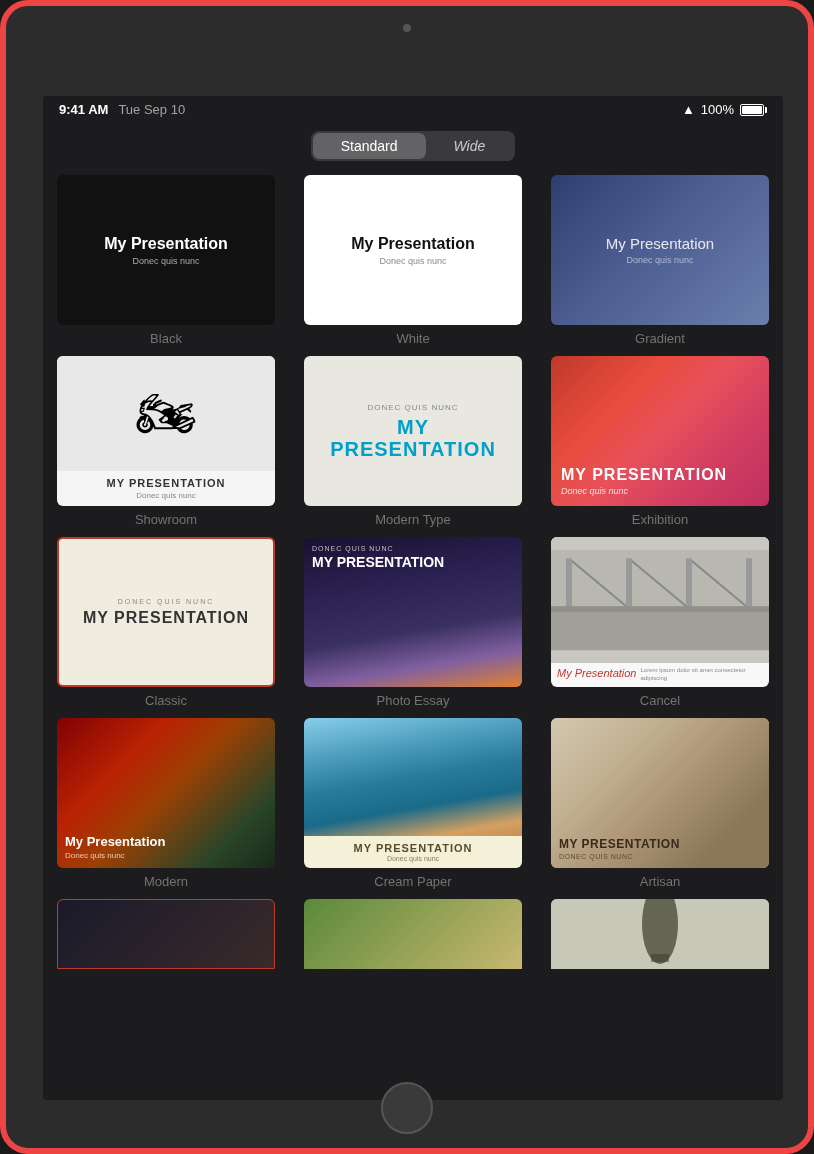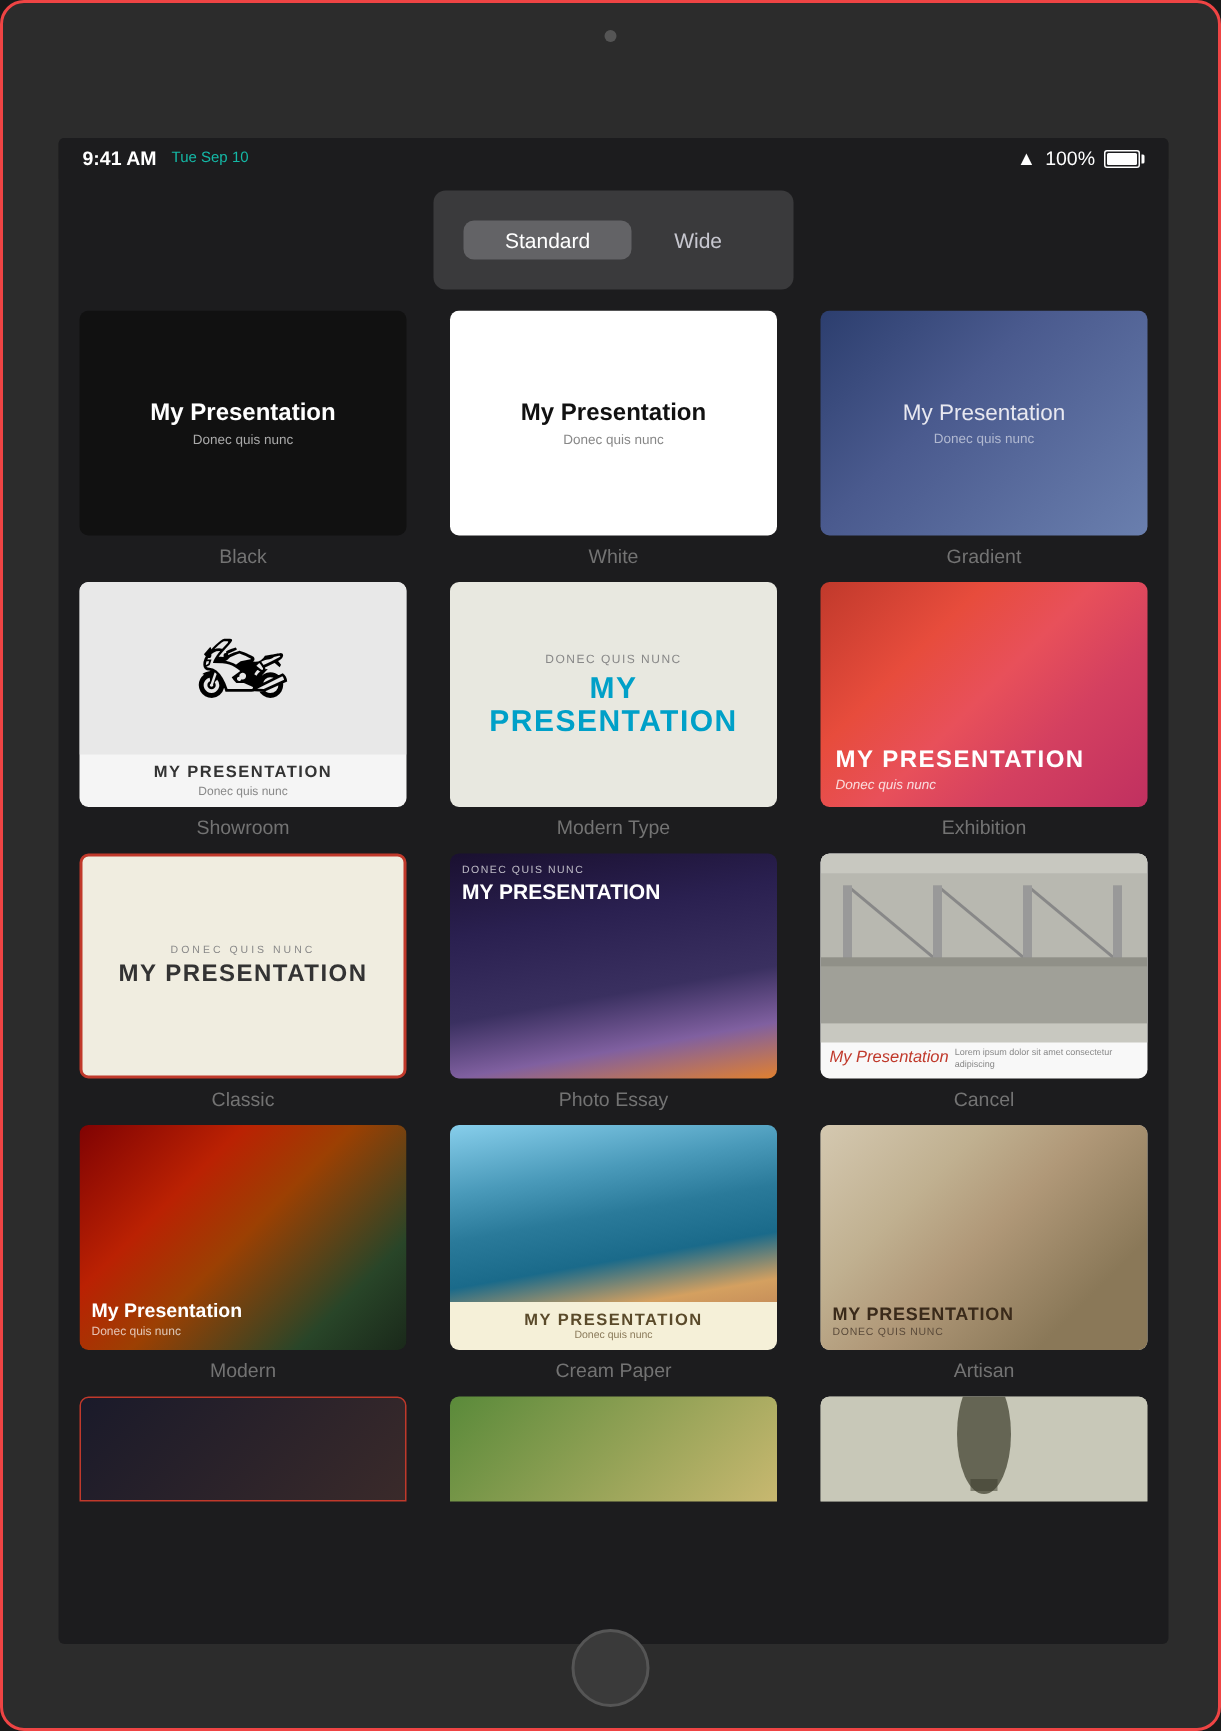--- a/index.html
+++ b/index.html
@@ -13,26 +13,26 @@
       display: flex;
       flex-direction: column;
       align-items: center;
     }
 
     
     .device {
       width: 814px;
       height: 1154px;
       background: #2c2c2c;
-      border-radius: 16px;
+      border-radius: 28px;
       position: relative;
       display: flex;
       flex-direction: column;
       align-items: center;
-      border: 2px solid #ef4444;
+      border: 6px solid #ef4444;
     }
 
     
     .camera {
       width: 8px;
       height: 8px;
       background: #555;
       border-radius: 50%;
       position: absolute;
       top: 18px;
@@ -77,22 +77,22 @@
       flex-shrink: 0;
     }
 
     .status-time {
       font-size: 13px;
       font-weight: 600;
       color: #fff;
     }
 
     .status-date {
-      font-size: 10px;
-      color: #14b8a6;
+      font-size: 13px;
+      color: #a3a3a3;
       margin-left: 6px;
     }
 
     .status-right {
       display: flex;
       align-items: center;
       gap: 6px;
     }
 
     .battery-text {
@@ -164,21 +164,21 @@
       display: flex;
       justify-content: center;
       padding: 8px 0 14px;
       flex-shrink: 0;
     }
 
     .segment-control {
       display: flex;
       background: #3a3a3c;
       border-radius: 8px;
-      padding: 20px;
+      padding: 2px;
       gap: 0;
     }
 
     .segment-btn {
       padding: 5px 28px;
       border-radius: 7px;
       font-size: 14px;
       font-weight: 500;
       cursor: pointer;
       border: none;
@@ -186,20 +186,21 @@
     }
 
     .segment-btn.active {
       background: #636366;
       color: #fff;
     }
 
     .segment-btn.inactive {
       background: transparent;
       color: #ebebf5cc;
+      font-style: italic;
     }
 
     
     .scroll-area {
       flex: 1;
       overflow-y: auto;
       padding: 0 12px 12px;
     }
 
     .scroll-area::-webkit-scrollbar { display: none; }

